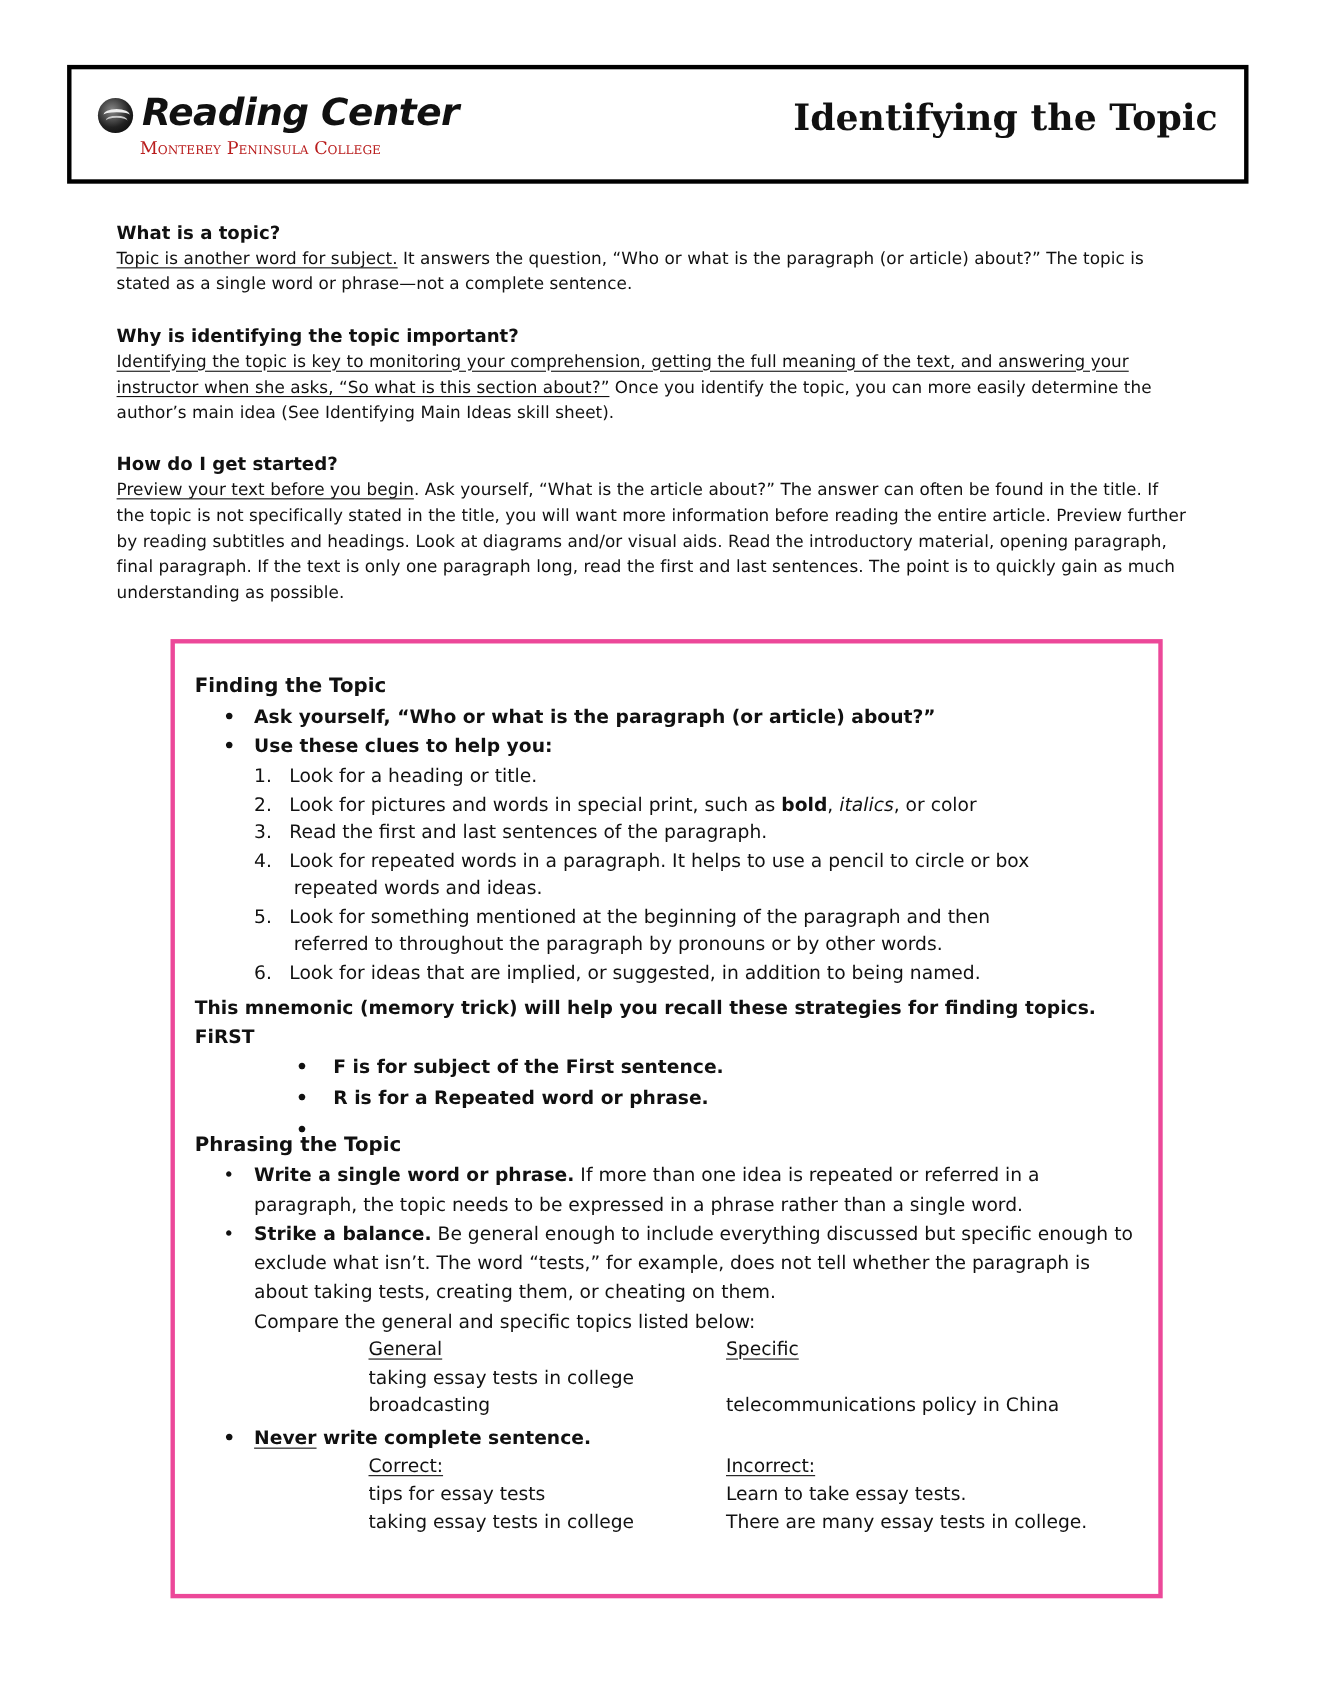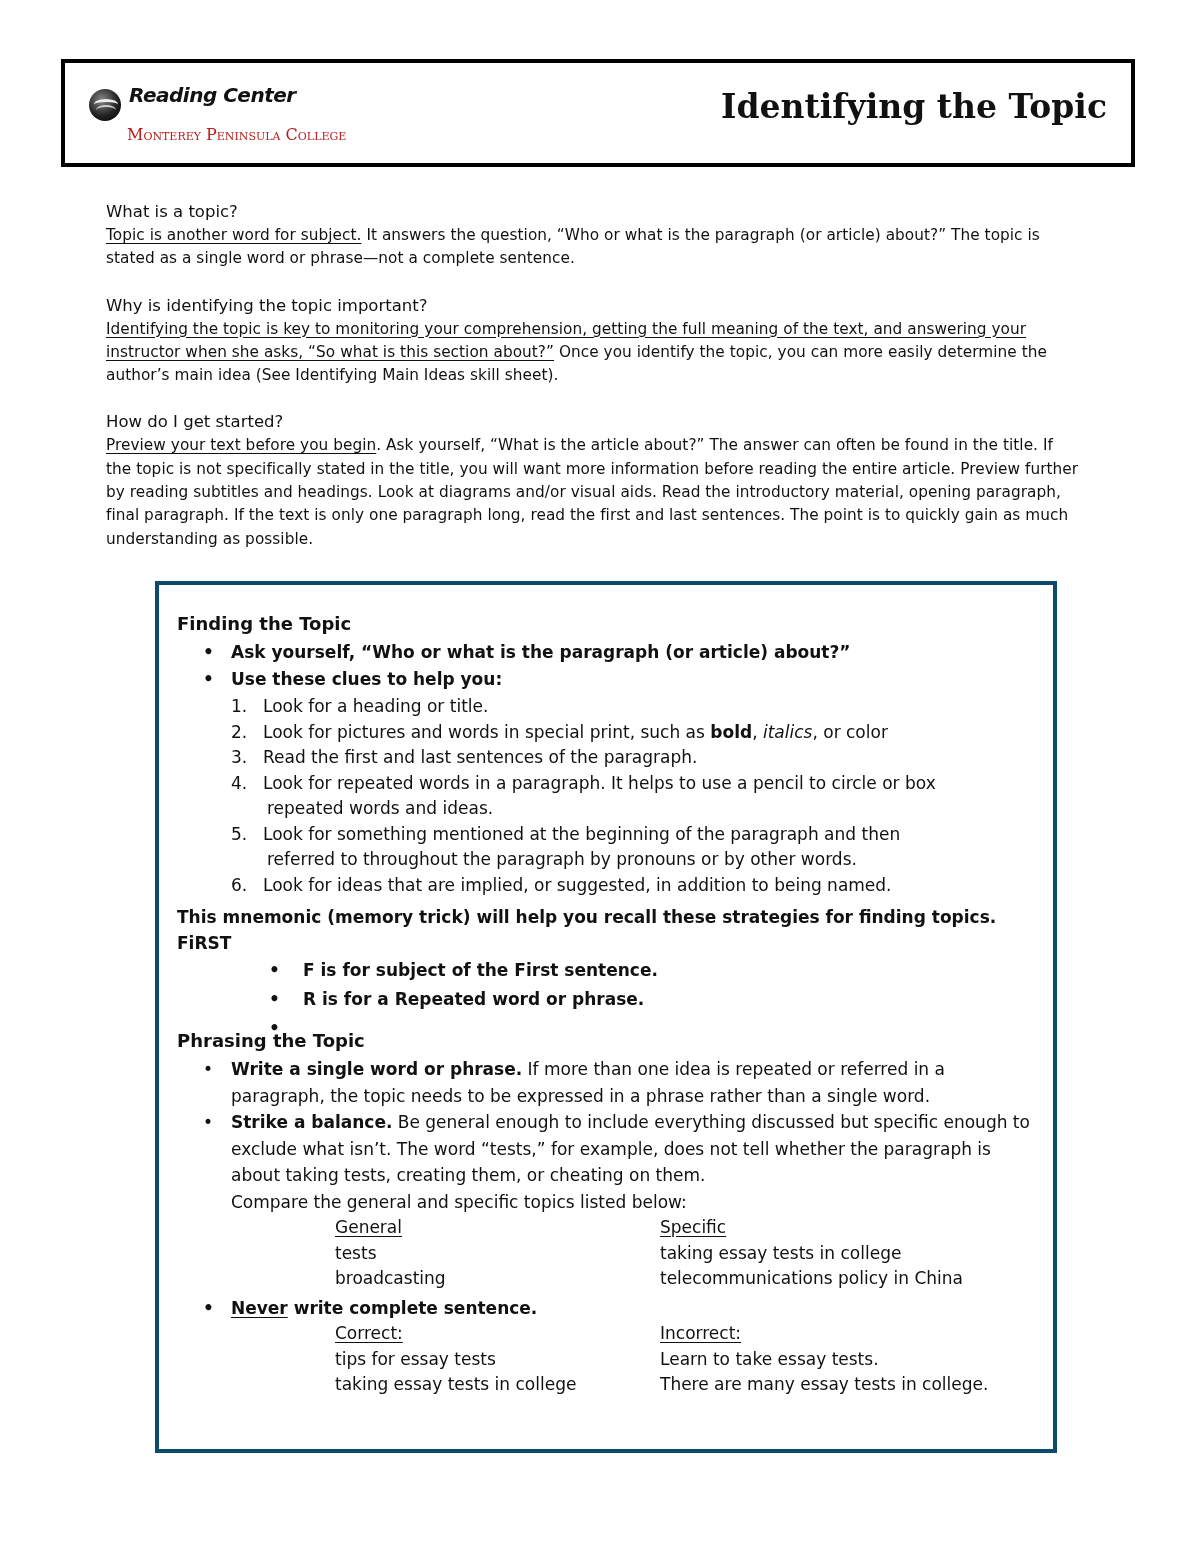--- a/index.html
+++ b/index.html
@@ -9,33 +9,33 @@
   .header-box { position: absolute; left: 61px; top: 59px; width: 1066px; height: 100px;
                 border: 4px solid #000; }
   .logo { position: absolute; left: 24px; top: 22px; }
   .logo-mark { position: absolute; left: 0; top: 4px; width: 32px; height: 32px; border-radius: 50%;
                background: radial-gradient(circle at 40% 35%, #888 0%, #222 55%, #000 100%); }
   .logo-mark::before { content: ""; position: absolute; left: 5px; top: 10px; width: 24px; height: 8px;
                        border-top: 3px solid #eee; border-radius: 50% 50% 0 0; }
   .logo-mark::after { content: ""; position: absolute; left: 7px; top: 16px; width: 20px; height: 8px;
                       border-top: 2px solid #ccc; border-radius: 50% 50% 0 0; }
   .logo-name { position: absolute; left: 40px; top: -2px; font-family: "DejaVu Sans", sans-serif;
-               font-style: italic; font-weight: bold; font-size: 20px; letter-spacing: -0.5px; white-space: nowrap; color: #111; }
+               font-style: italic; font-weight: bold; font-size: 34px; letter-spacing: -0.5px; white-space: nowrap; color: #111; }
   .logo-sub { position: absolute; left: 38px; top: 40px; font-family: "DejaVu Serif", serif;
               font-variant: small-caps; font-size: 16px; white-space: nowrap; letter-spacing: 0px; color: #b91c1c; }
   .doc-title { position: absolute; right: 24px; top: 24px; font-family: "DejaVu Serif", serif;
                font-weight: bold; font-size: 33px; white-space: nowrap; }
 
   .intro { position: absolute; left: 106px; top: 200px; width: 975px; font-size: 15.3px; line-height: 23.3px; }
-  .intro h3 { margin: 0; font-size: 16.5px; font-weight: normal; line-height: 24px; }
+  .intro h3 { margin: 0; font-size: 16.5px; font-weight: bold; line-height: 24px; }
   .intro p { margin: 0 0 23px 0; letter-spacing: 0.05px; }
   .u { text-decoration: underline; text-underline-offset: 3px; }
 
   .content-box { position: absolute; left: 155px; top: 581px; width: 894px; height: 864px;
-                 border: 4px solid #0c4a6e; }
+                 border: 4px solid #ec4899; }
   .cb-inner { position: absolute; left: 18px; top: 24px; width: 860px; font-size: 17px; }
   .cb-inner h4 { margin: 0; font-size: 18px; font-weight: bold; line-height: 30px; }
   .bul { position: relative; padding-left: 54px; line-height: 26.5px; }
   .bul .dot { position: absolute; left: 26px; top: 0; }
   .b { font-weight: bold; }
   .num-list { margin: 2px 0 0 0; padding: 0; list-style: none; }
   .num-list li { position: relative; padding-left: 86px; line-height: 25.5px; }
   .num-list li .n { position: absolute; left: 54px; }
   .num-list li .cont { display: block; padding-left: 4px; }
   .mnemonic { margin-top: 6px; font-weight: bold; line-height: 26px; }
@@ -104,21 +104,20 @@
       <h4>Phrasing the Topic</h4>
       <div class="bul"><span class="dot">•</span><b>Write a single word or phrase.</b><span> If more than one idea is repeated or referred in a paragraph, the topic needs to be expressed in a phrase rather than a single word.</span></div>
       <div class="bul"><span class="dot">•</span><b>Strike a balance.</b><span>  Be general enough to include everything discussed but specific enough to exclude what isn’t.  The word “tests,” for example, does not tell whether the paragraph is about taking tests, creating them, or cheating on them.</span><br><span>Compare the general and specific topics listed below:</span></div>
 
       <div class="grid2">
         <div class="row">
           <span class="c1"><span class="u">General</span></span>
           <span class="c2"><span class="u">Specific</span></span>
         </div>
         <div class="row">
-          <span class="c1">tests</span>
           <span class="c2">taking essay tests in college</span>
         </div>
         <div class="row">
           <span class="c1">broadcasting</span>
           <span class="c2">telecommunications policy in China</span>
         </div>
       </div>
 
       <div class="bul b" style="margin-top:3px;"><span class="dot">•</span><span class="u">Never</span><span> write complete sentence.</span></div>
 

